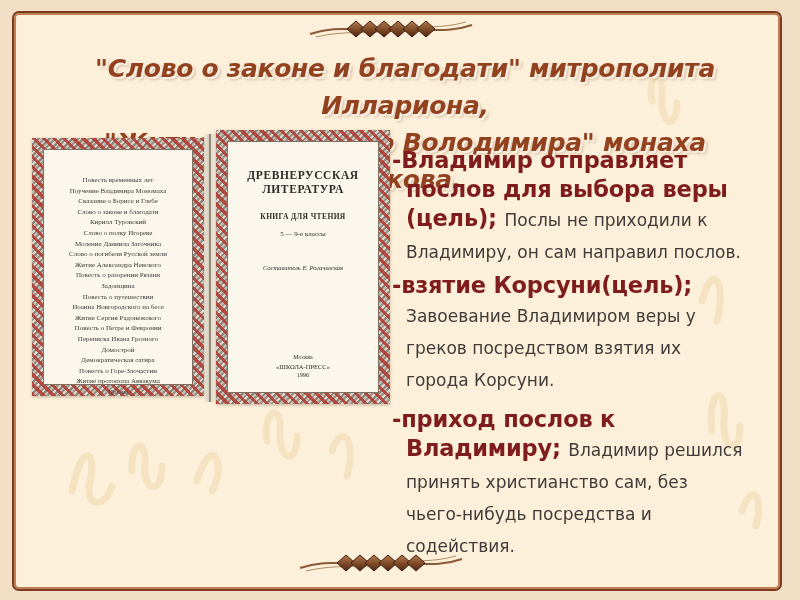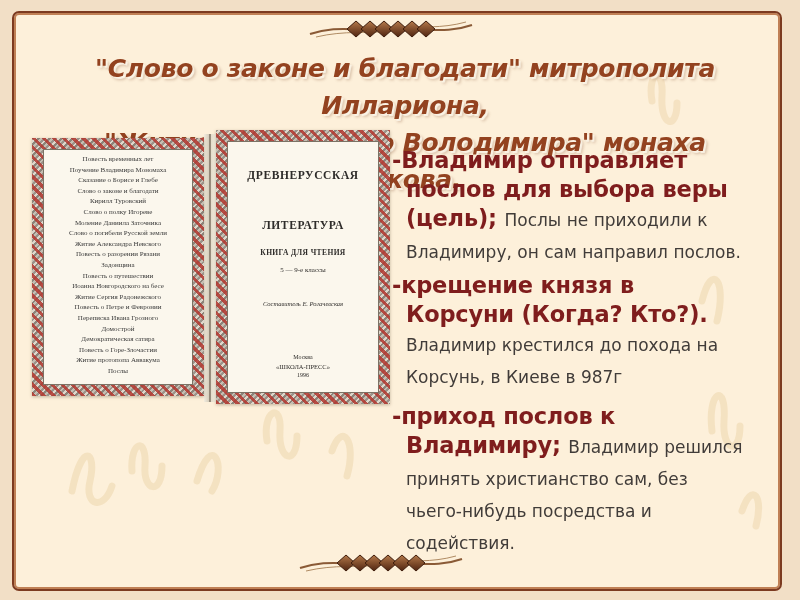--- a/index.html
+++ b/index.html
@@ -21,25 +21,25 @@
         background:
           repeating-linear-gradient(45deg, rgba(178,56,48,.85) 0 3px, rgba(230,225,215,0) 3px 7px),
           repeating-linear-gradient(135deg,#9c938a 0 2px,#ded7cb 2px 4px,#8d847a 4px 6px,#c5beb2 6px 8px);
         box-shadow:0 1px 3px rgba(90,70,40,.35);}
   .page-inner{position:absolute;left:11px;top:11px;right:11px;bottom:11px;
               background:#fbf7ed;border:1px solid #7b7265;}
   .page-left{left:2px;top:12px;width:172px;height:258px;}
   .page-right{left:186px;top:4px;width:174px;height:274px;}
   .gutter{position:absolute;left:174px;top:8px;width:12px;height:268px;
           background:linear-gradient(90deg,#f3eddf 0%,#d8d0bf 38%,#6f6354 50%,#e5ddcc 62%,#f6f0e2 100%);}
-  .toc{padding-top:4px;text-align:center;font-family:"Liberation Serif",serif;
+  .toc{padding-top:25px;text-align:center;font-family:"Liberation Serif",serif;
        font-size:7px;line-height:10.6px;color:#3a3a3a;}
   .tp{position:absolute;left:0;top:0;right:0;bottom:0;display:flex;flex-direction:column;align-items:center;
       font-family:Liberation Serif, serif;color:#2e2c2a;text-align:center;}
-  .tp-title{font-weight:bold;font-size:11.5px;line-height:14px;letter-spacing:.6px;margin-top:36px;}
+  .tp-title{font-weight:bold;font-size:11.5px;line-height:14px;letter-spacing:.6px;}
   .tp-sub{font-weight:bold;font-size:7.5px;margin-top:16px;letter-spacing:.4px;}
   .tp-grades{font-size:7px;margin-top:9px;}
   .tp-compiler{font-style:italic;font-size:6.5px;margin-top:26px;}
   .tp-bottom{margin-top:auto;margin-bottom:12px;font-size:6px;line-height:9px;}
   .tp-publisher{font-size:6.5px;}
   
   .content{position:absolute;left:392px;top:146px;width:352px;}
   .bullet{margin:0 0 3px 0;padding-left:14px;text-indent:-14px;}
   .bullet.gap{margin-top:9px;}
   .lead{color:#7f1d1d;font-size:22.5px;line-height:29px;font-weight:bold;letter-spacing:-0.2px;}
@@ -149,16 +149,16 @@
             <div class="tp-publisher">«ШКОЛА-ПРЕСС»</div>
             <div>1996</div>
           </div>
         </div>
       </div>
     </div>
   </div>
 
   <div class="content">
     <p class="bullet"><span class="lead">-Владимир отправляет послов для выбора веры (цель); </span><span class="note">Послы не приходили к Владимиру, он сам направил послов.</span></p>
-    <p class="bullet"><span class="lead">-крещение князя в Корсуни (Когда? Кто?). </span><span class="note">Владимир крестился до похода на Корсунь, в Киеве в 987г</span></p>
+    <p class="bullet"><span class="lead">-взятие Корсуни(цель); </span><span class="note">Завоевание Владимиром веры у греков посредством взятия их города Корсуни.</span></p>
     <p class="bullet gap"><span class="lead">-приход послов к Владимиру; </span><span class="note">Владимир решился принять христианство сам, без чьего-нибудь посредства и содействия.</span></p>
   </div>
 </div>
 
 </body></html>

